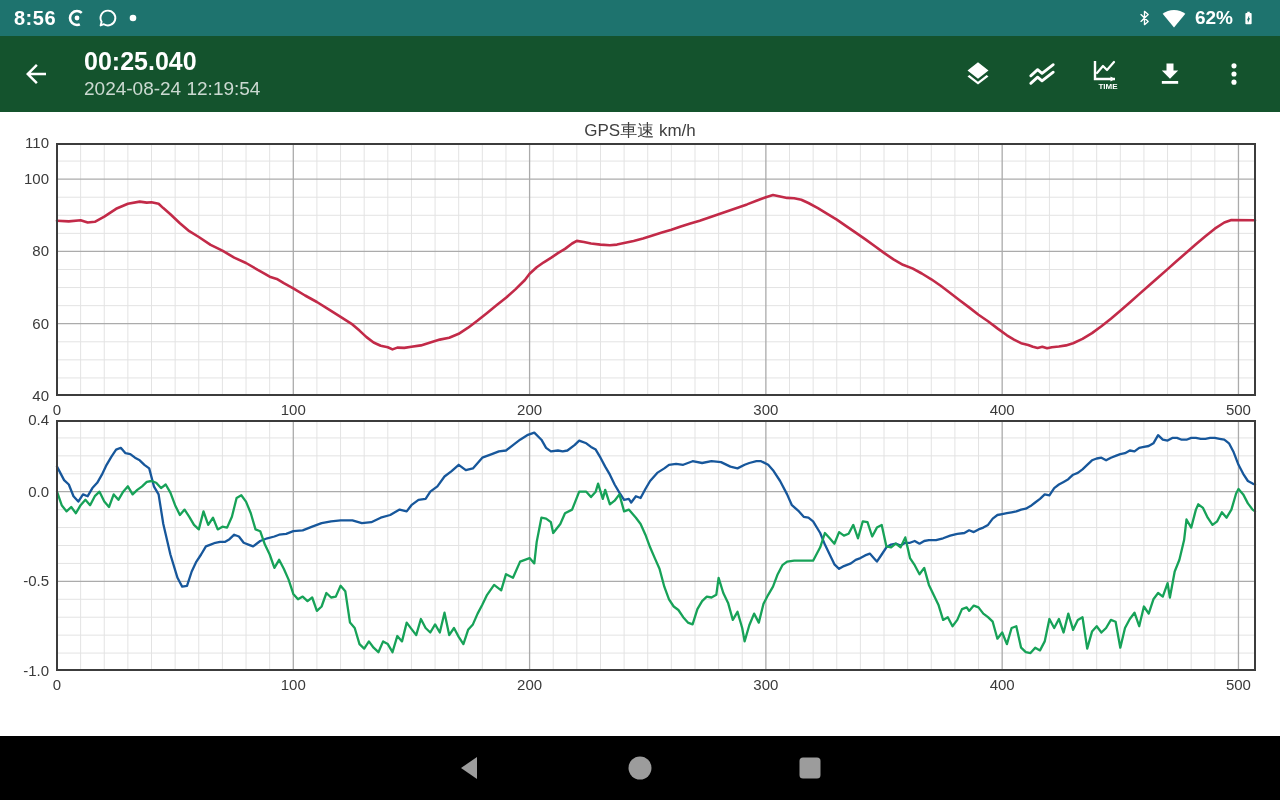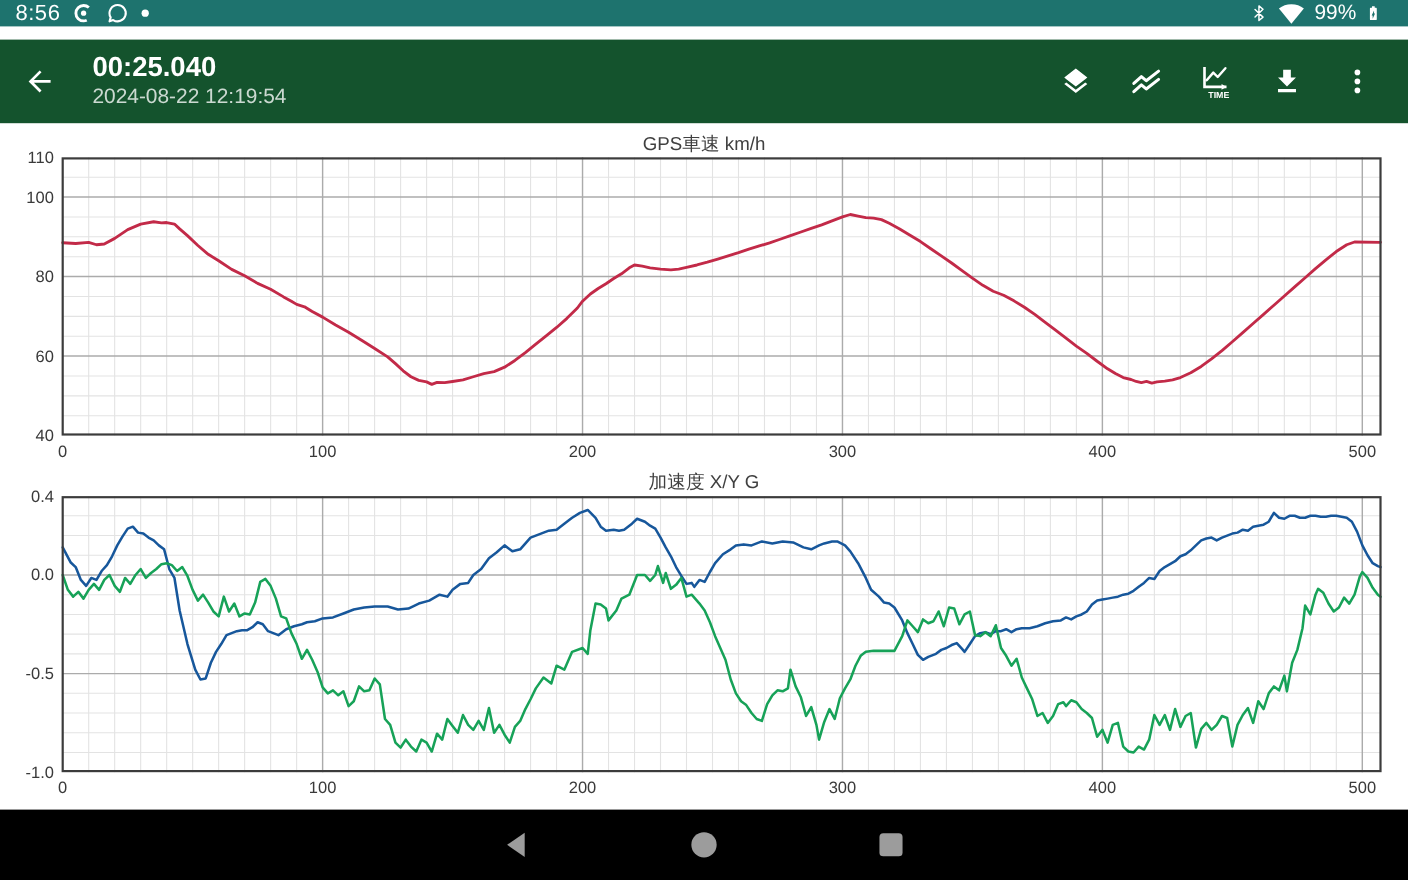--- a/index.html
+++ b/index.html
@@ -1,20 +1,20 @@
 <!DOCTYPE html>
 <html><head>
 <meta charset="utf-8">
 <style>
   html,body{margin:0;padding:0;background:#fff;font-family:"Liberation Sans",sans-serif;}
   .screen{position:relative;width:1280px;height:800px;overflow:hidden;background:#fff;}
 
   
-  .status-bar{position:absolute;left:0;top:0;width:1280px;height:24px;background:#1E736E;
-    display:flex;align-items:center;color:#fff;}
+  .status-bar{position:absolute;left:0;top:0;width:1280px;height:36px;background:#1E736E;
+    display:flex;align-items:center;color:#fff;font-weight:bold;}
   .sb-left{display:flex;align-items:center;gap:11px;padding-left:14px;}
   .sb-time{font-size:20px;letter-spacing:.5px;}
   .sb-right{margin-left:auto;display:flex;align-items:center;gap:8px;padding-right:24px;}
   .sb-batt-text{font-size:19px;}
   .sb-icon{display:flex;align-items:center;}
 
   
   .app-bar{position:absolute;left:0;top:36px;width:1280px;height:76px;background:#14532d;
     display:flex;align-items:center;color:#fff;}
   .ab-back{width:72px;height:76px;display:flex;align-items:center;justify-content:center;cursor:pointer;}
@@ -63,39 +63,39 @@
       <span class="sb-icon">
         <svg width="17" height="22" viewBox="0 0 24 24">
           <path d="M7 7.2l10.2 9.8L12 21.4V2.6l5.2 4.4L7 16.8" fill="none" stroke="#fff" stroke-width="1.9" stroke-linejoin="round" stroke-linecap="round"></path>
         </svg>
       </span>
       <span class="sb-icon">
         <svg width="26" height="21" viewBox="0 0 24 20">
           <path d="M12 18.6L1.2 5.4C4.2 3.1 7.9 1.8 12 1.8s7.8 1.3 10.8 3.6z" fill="#fff"></path>
         </svg>
       </span>
-      <span class="sb-batt-text">99%</span>
+      <span class="sb-batt-text">62%</span>
       <span class="sb-icon">
         <svg width="15" height="24" viewBox="0 0 24 24">
           <path d="M15.67 4H14V2h-4v2H8.33C7.6 4 7 4.6 7 5.33v15.33C7 21.4 7.6 22 8.33 22h7.33c.74 0 1.34-.6 1.34-1.33V5.33C17 4.6 16.4 4 15.67 4z" fill="#fff"></path>
           <path d="M11 20v-4.5H9.5L13 8v4.5h1.5L11 20z" fill="#1E736E"></path>
         </svg>
       </span>
     </div>
   </div>
 
   <div class="app-bar">
     <div class="ab-back">
       <svg width="30" height="30" viewBox="0 0 24 24">
         <path d="M20 11H7.8l5.6-5.6L12 4l-8 8 8 8 1.4-1.4L7.8 13H20v-2z" fill="#fff"></path>
       </svg>
     </div>
     <div class="ab-titles">
       <div class="ab-title">00:25.040</div>
-      <div class="ab-subtitle">2024-08-22 12:19:54</div>
+      <div class="ab-subtitle">2024-08-24 12:19:54</div>
     </div>
     <div class="ab-actions">
       <div class="ab-action">
         <svg width="28" height="28" viewBox="0 0 24 24">
           <path d="M11.99 18.54l-7.37-5.73L3 14.07l9 7 9-7-1.63-1.26-7.38 5.73zM12 16l7.36-5.73L21 9l-9-7-9 7 1.63 1.27L12 16z" fill="#fff"></path>
         </svg>
       </div>
       <div class="ab-action">
         <svg width="30" height="30" viewBox="0 0 24 24">
           <path d="M3 13.5l5.5-5 3.5 3L21 4.5" fill="none" stroke="#fff" stroke-width="2.2" stroke-linecap="round" stroke-linejoin="round"></path>
@@ -199,21 +199,20 @@
         <text x="529.5838264299803" y="272" text-anchor="middle" class="tick">200</text>
         <text x="765.8757396449704" y="272" text-anchor="middle" class="tick">300</text>
         <text x="1002.1676528599605" y="272" text-anchor="middle" class="tick">400</text>
         <text x="1238.4595660749508" y="272" text-anchor="middle" class="tick">500</text>
         <text x="49" y="5" text-anchor="end" class="tick">110</text>
         <text x="49" y="41.142857142857146" text-anchor="end" class="tick">100</text>
         <text x="49" y="113.42857142857143" text-anchor="end" class="tick">80</text>
         <text x="49" y="185.71428571428572" text-anchor="end" class="tick">60</text>
         <text x="49" y="258" text-anchor="end" class="tick">40</text>
       </svg>
-    <div class="chart-title">加速度 X/Y G</div>
     <svg class="plot" width="1280" height="275">
         <line x1="80.62919132149901" y1="0" x2="80.62919132149901" y2="251" stroke="#E3E3E3" stroke-width="1"></line>
         <line x1="104.25838264299803" y1="0" x2="104.25838264299803" y2="251" stroke="#E3E3E3" stroke-width="1"></line>
         <line x1="127.88757396449704" y1="0" x2="127.88757396449704" y2="251" stroke="#E3E3E3" stroke-width="1"></line>
         <line x1="151.51676528599606" y1="0" x2="151.51676528599606" y2="251" stroke="#E3E3E3" stroke-width="1"></line>
         <line x1="175.14595660749507" y1="0" x2="175.14595660749507" y2="251" stroke="#E3E3E3" stroke-width="1"></line>
         <line x1="198.77514792899407" y1="0" x2="198.77514792899407" y2="251" stroke="#E3E3E3" stroke-width="1"></line>
         <line x1="222.4043392504931" y1="0" x2="222.4043392504931" y2="251" stroke="#E3E3E3" stroke-width="1"></line>
         <line x1="246.03353057199212" y1="0" x2="246.03353057199212" y2="251" stroke="#E3E3E3" stroke-width="1"></line>
         <line x1="269.66272189349115" y1="0" x2="269.66272189349115" y2="251" stroke="#E3E3E3" stroke-width="1"></line>

